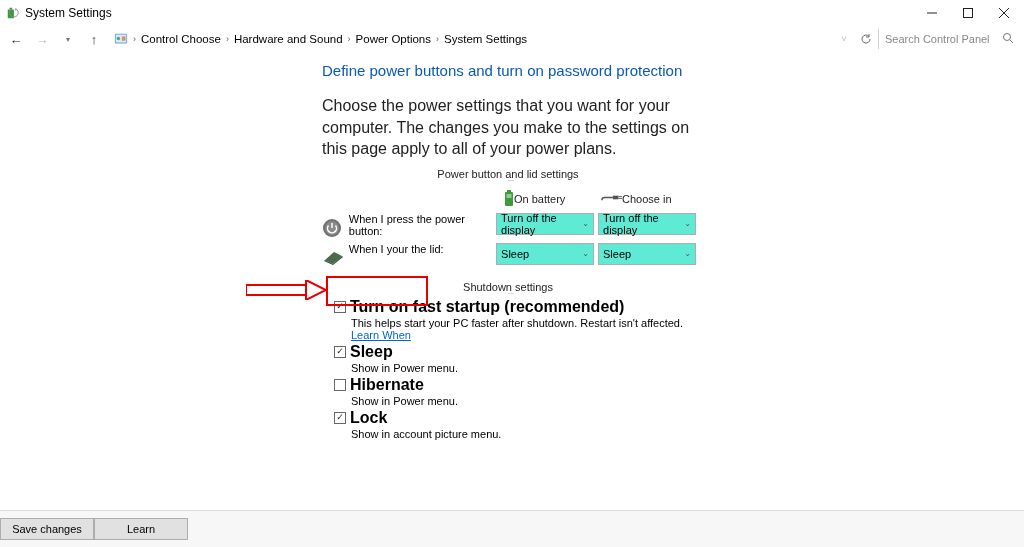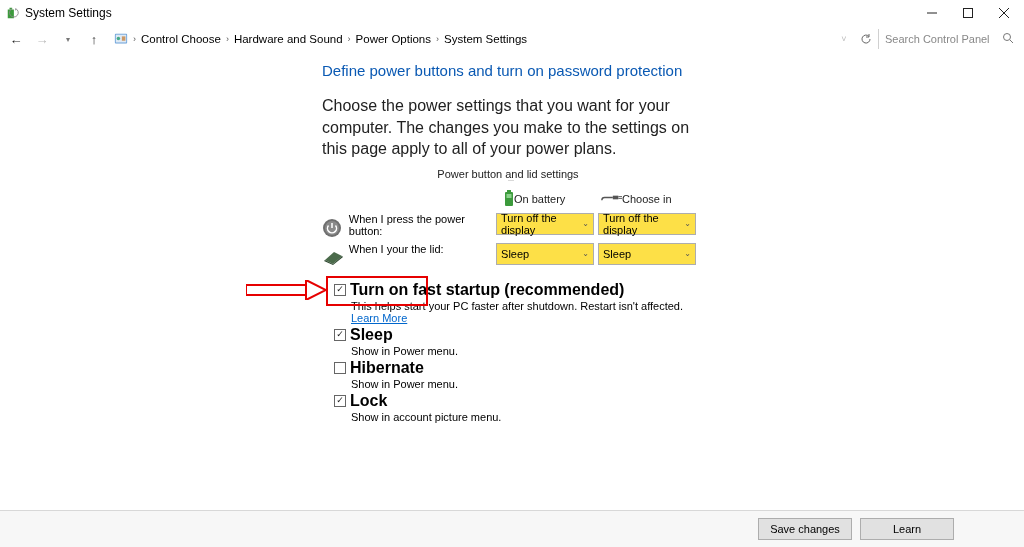--- a/index.html
+++ b/index.html
@@ -168,21 +168,21 @@
     justify-content: flex-start;
   }
   .pl-row .label-cell {
     width: 154px;
     font-size: 11px;
   }
   .select {
     width: 92px;
     height: 20px;
     border: 1px solid #adadad;
-    background: #fde047;
+    background: #5eead4;
     font-size: 11px;
     display: flex;
     align-items: center;
     padding: 0 4px;
     margin-right: 4px;
     position: relative;
   }
   .select .sel-text { flex: 1; }
   .select .sel-caret {
     font-size: 8px;
@@ -243,23 +243,21 @@
 
   
   .footer {
     position: absolute;
     bottom: 0;
     left: 0;
     right: 0;
     height: 36px;
     border-top: 1px solid #d8d8d8;
     display: flex;
-    justify-content: flex-end;
-    align-items: center;
-    gap: 8px;
+    align-items: center;
     padding-right: 70px;
     background: #f7f7f7;
   }
   .footer-btn {
     min-width: 72px;
     height: 20px;
     border: 1px solid #adadad;
     background: #e1e1e1;
     font-size: 11px;
     display: flex;
@@ -413,29 +411,33 @@
           <span class="sel-caret">⌄</span>
         </div>
         <div class="select">
           <span class="sel-text">Sleep</span>
           <span class="sel-caret">⌄</span>
         </div>
       </div>
     </div>
 
     <div class="section-box" style="margin-top:8px;">
+      <div class="fieldset-label">
+        <span>Shutdown settings</span>
+        <span class="fieldset-rule"></span>
+      </div>
       <div class="shutdown-list">
 
         <div class="sh-item">
           <div class="sh-row1">
             <span class="chk">✓</span>
             <span class="sh-title">Turn on fast startup (recommended)</span>
           </div>
           <div class="sh-desc">
-            <span>This helps start your PC faster after shutdown. Restart isn't affected. </span><a class="link">Learn More</a>
+            <span>This helps start your PC faster after shutdown. Restart isn't affected. </span><a class="link">Learn When</a>
           </div>
         </div>
 
         <div class="sh-item">
           <div class="sh-row1">
             <span class="chk">✓</span>
             <span class="sh-title">Sleep</span>
           </div>
           <div class="sh-desc">Show in Power menu.</div>
         </div>

